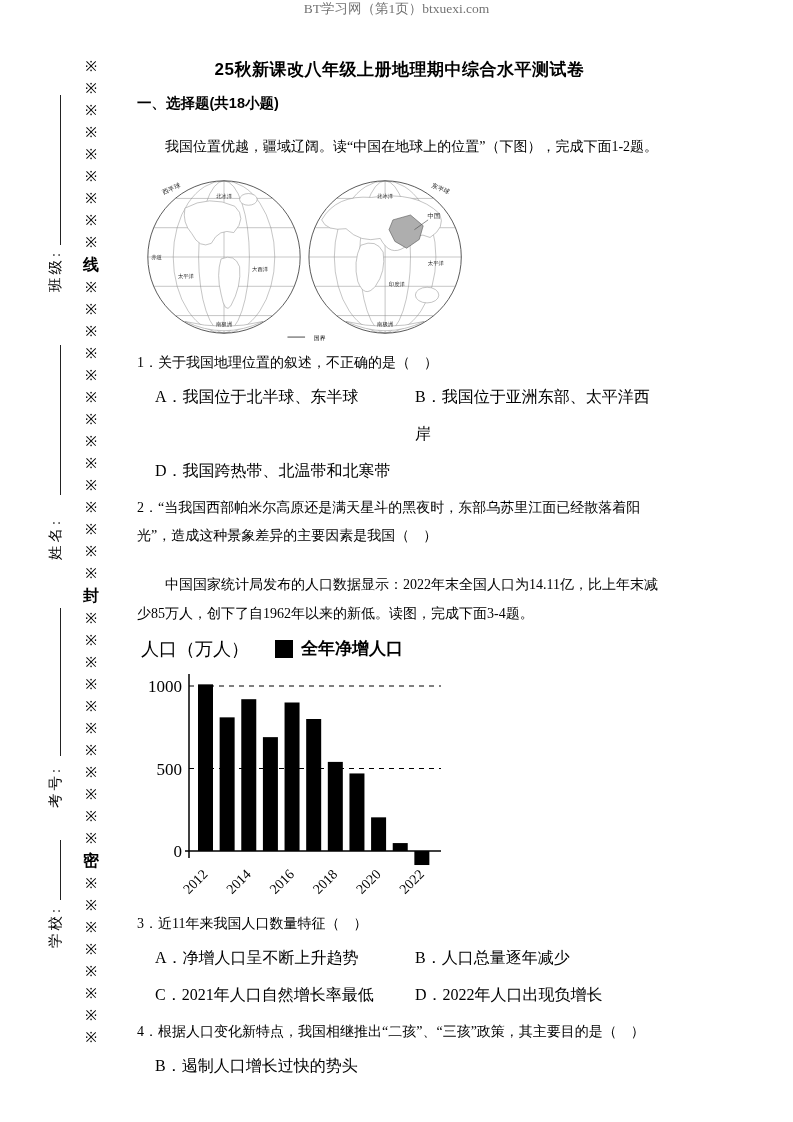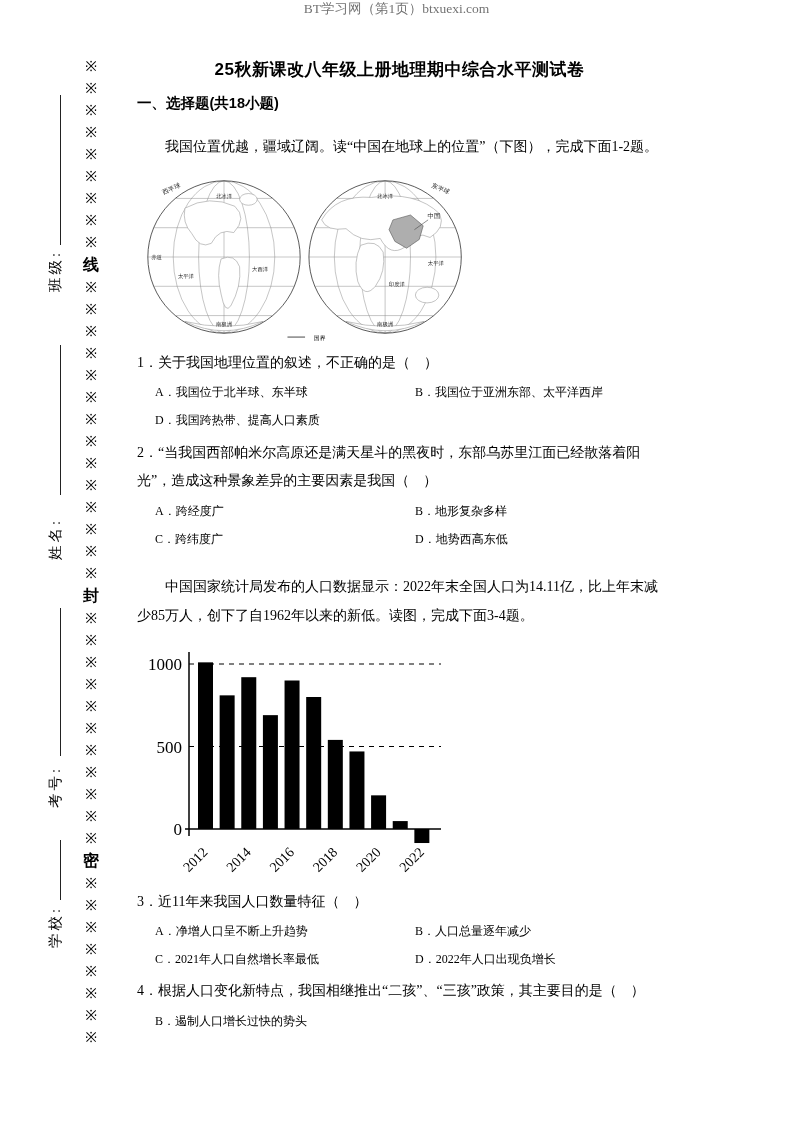--- a/index.html
+++ b/index.html
@@ -33,21 +33,21 @@
   }
   .section-heading {
     margin-top:13px; font-family:"Liberation Sans", sans-serif;
     font-weight:bold; font-size:14.5px;
   }
   p.intro { margin-top:20px; font-size:14px; line-height:2.05; text-indent:2em; }
   .q-text { margin-top:4px; font-size:14px; line-height:2.05; }
   .options {
     display:grid; grid-template-columns:260px auto;
     padding-left:18px; margin:2px 0 4px 0;
-    font-size:12px; line-height:2.3;
+    font-size:16px; line-height:2.3;
   }
 
   
   .map-figure { margin:7px 0 4px 4px; width:332px; }
   .map-figure svg { display:block; font-family:"Liberation Serif", serif; }
 
   
   .chart-figure { margin:8px 0 2px 2px; width:320px; }
   .chart-header { display:flex; align-items:center; gap:26px; padding-left:2px; }
   .chart-title { font-size:18px; }
@@ -156,34 +156,35 @@
             <text x="16" y="92" font-size="5.5" text-anchor="middle">赤道</text>
             <text x="300" y="50" font-size="6.5" text-anchor="middle">中国</text>
           </g>
       </svg>
     </figure>
 
     <div class="q-text">1．关于我国地理位置的叙述，不正确的是（　）</div>
     <div class="options">
       <span>A．我国位于北半球、东半球</span>
       <span>B．我国位于亚洲东部、太平洋西岸</span>
-      <span>D．我国跨热带、提高人口素质</span>
+      <span>D．我国跨热带、北温带和北寒带</span>
     </div>
 
     <div class="q-text">2．“当我国西部帕米尔高原还是满天星斗的黑夜时，东部乌苏里江面已经散落着阳光”，造成这种景象差异的主要因素是我国（　）</div>
-    <div class="options">
-      <span>A．跨经度广</span>
-      <span>B．地形复杂多样</span>
-      <span>C．跨纬度广</span>
-      <span>D．地势西高东低</span>
-    </div>
 
     <p class="intro">中国国家统计局发布的人口数据显示：2022年末全国人口为14.11亿，比上年末减少85万人，创下了自1962年以来的新低。读图，完成下面3-4题。</p>
 
     <figure class="chart-figure">
+      <div class="chart-header">
+        <span class="chart-title">人口（万人）</span>
+        <span class="chart-legend">
+          <span class="legend-swatch"></span>
+          <span>全年净增人口</span>
+        </span>
+      </div>
       <svg id="pop-chart" width="315" height="245" viewBox="0 0 315 245">
           <line x1="50" y1="107.5" x2="302" y2="107.5" stroke="#000" stroke-width="1" stroke-dasharray="5 5"></line>
           <line x1="50" y1="25" x2="302" y2="25" stroke="#000" stroke-width="1" stroke-dasharray="5 5"></line>
           <line x1="50" y1="13" x2="50" y2="197" stroke="#000" stroke-width="1.5"></line>
           <line x1="46" y1="190" x2="302" y2="190" stroke="#000" stroke-width="1.5"></line>
           <text x="43" y="196" text-anchor="end" font-size="17">0</text>
           <text x="43" y="113.5" text-anchor="end" font-size="17">500</text>
           <text x="43" y="31" text-anchor="end" font-size="17">1000</text>
           <rect x="59" y="23.349999999999994" width="15" height="166.65" fill="#000000"></rect>
           <text x="69.5" y="214" font-size="14" text-anchor="end" transform="rotate(-45 69.5 214)">2012</text>

